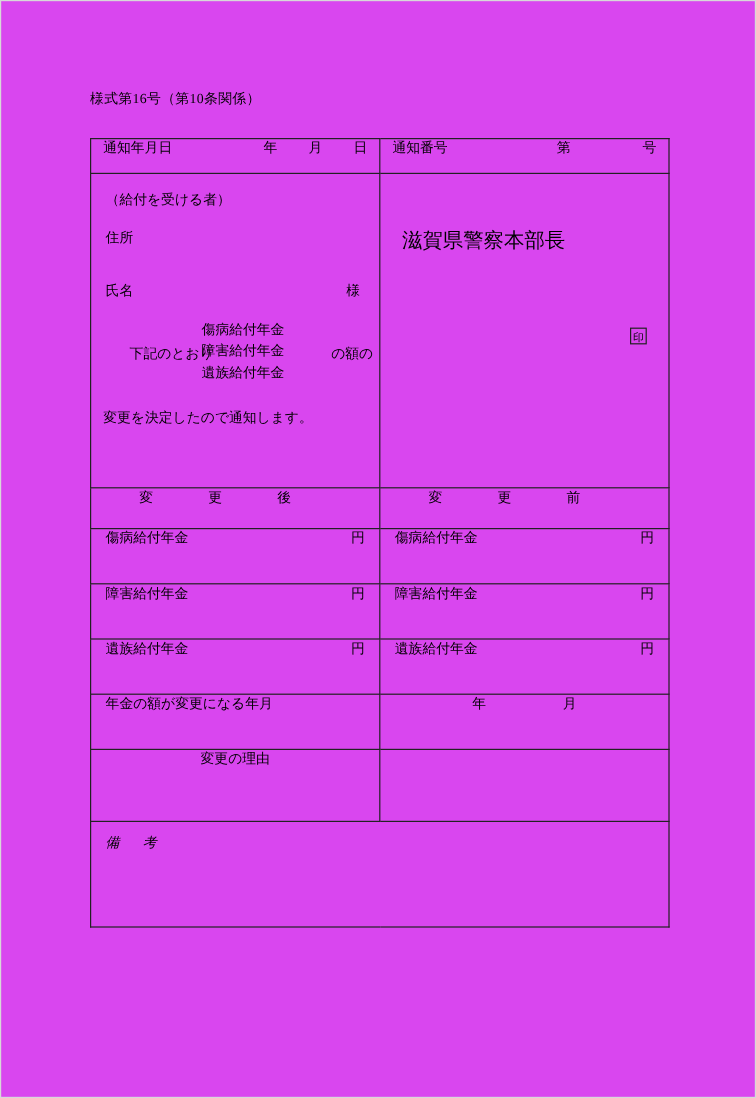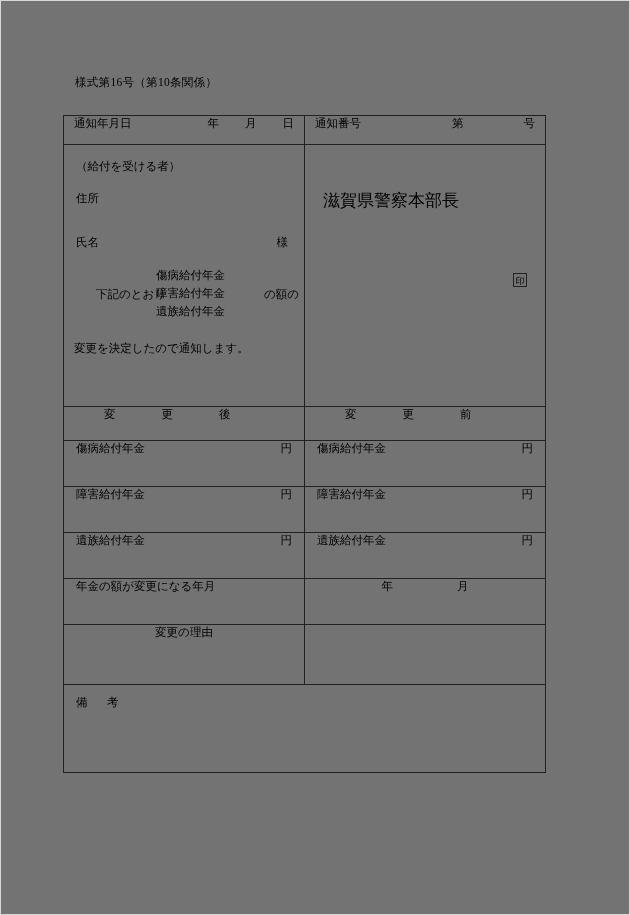--- a/index.html
+++ b/index.html
@@ -15,21 +15,21 @@
     position: relative;
     overflow: hidden;
   }
   .page {
     position: absolute;
     left: 0; top: 0;
     width: 630px;
     height: 915px;
     border: 1px solid #d8d8d8;
     box-sizing: border-box;
-    background: #737373;
+    background: #d946ef;
   }
   .form-no {
     position: absolute;
     left: 74px;
     top: 74px;
     font-size: 11.5px;
     letter-spacing: 0.3px;
     white-space: nowrap;
   }
   .doc-title {
@@ -37,21 +37,21 @@
     left: 0;
     top: 93px;
     width: 630px;
     text-align: center;
     font-size: 11.5px;
     letter-spacing: 2.2px;
     white-space: nowrap;
   }
   table.main {
     position: absolute;
-    left: 62px;
+    left: 74px;
     top: 114px;
     width: 482px;
     border-collapse: collapse;
     table-layout: fixed;
   }
   table.main td {
     border: 1px solid #222;
     font-size: 11.5px;
     vertical-align: top;
     padding: 0;
@@ -164,21 +164,21 @@
   .rr { height: 60px; }
   .rr td { vertical-align: middle; }
   .reason-label {
     display: flex;
     align-items: center;
     justify-content: center;
     height: 100%;
     white-space: nowrap;
   }
   
-  .rb { height: 88px; }
+  .rb { height: 88px; font-style: italic; }
   .remarks-label {
     padding: 10px 12px;
     letter-spacing: 4px;
     white-space: nowrap;
   }
 </style>
 </head>
 <body>
 
 <div class="page">

